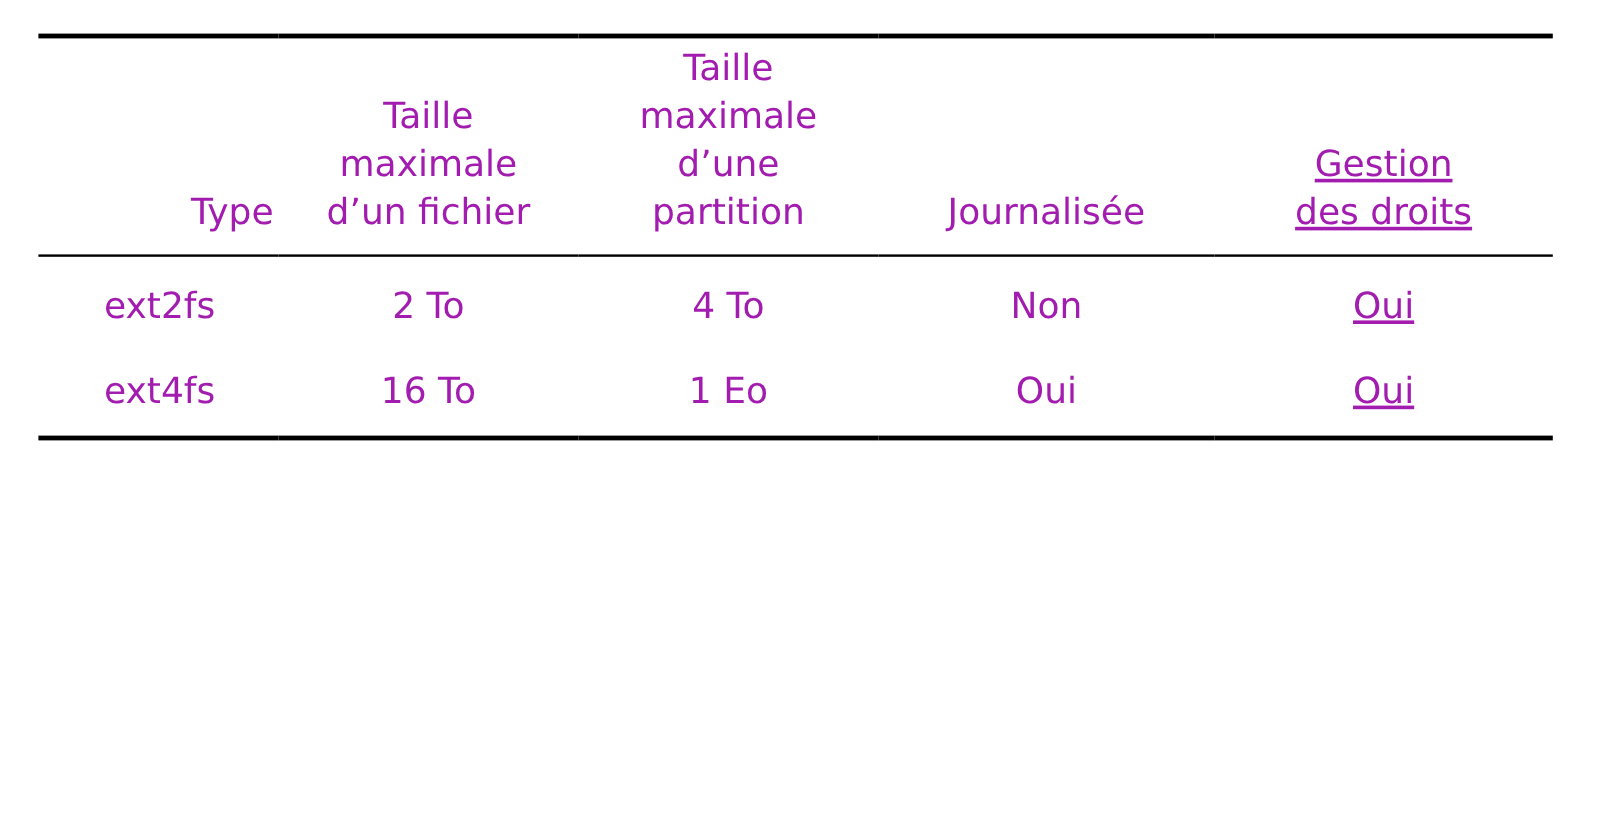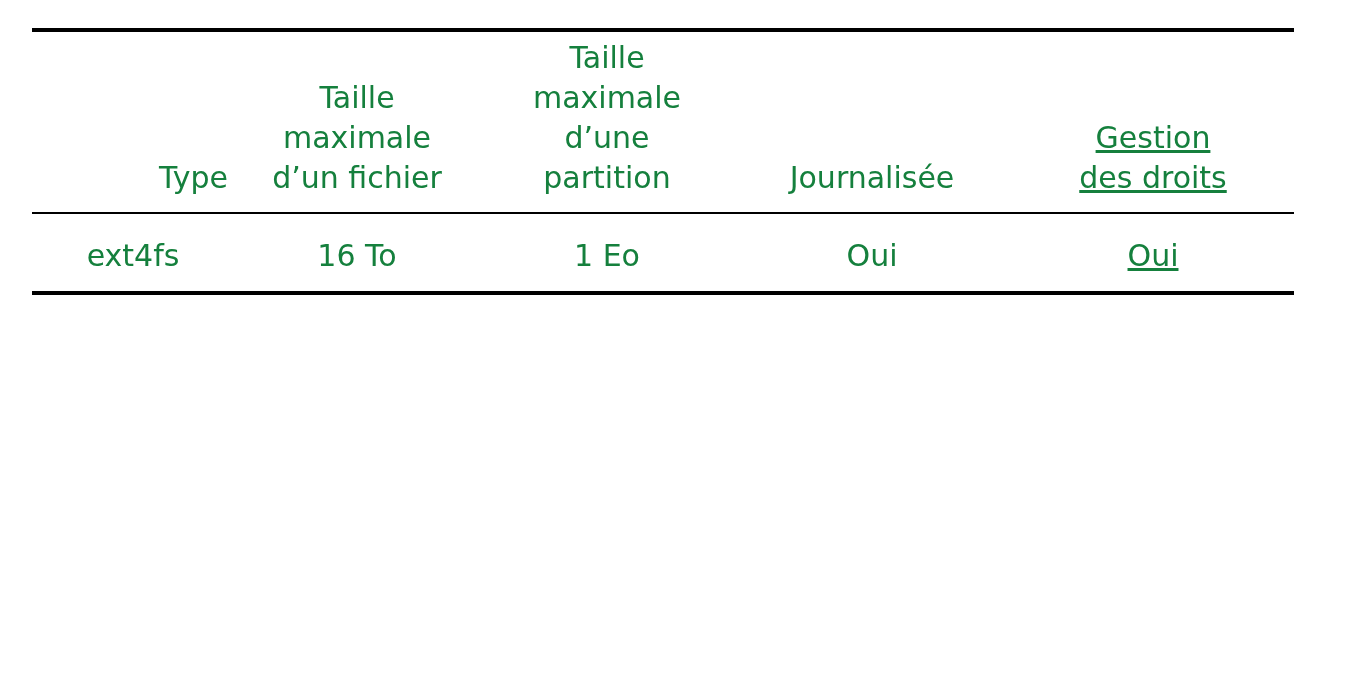--- a/index.html
+++ b/index.html
@@ -28,21 +28,21 @@
     table-layout: fixed;
   }
   table.fs-table td,
   table.fs-table th {
     border: none;
     padding: 0;
     text-align: center;
     font-weight: normal;
     font-size: 30px;
     line-height: 1.33;
-    color: #15803d;
+    color: #a21caf;
   }
   
   .rule-top td {
     height: 0;
     padding: 0;
   }
   .rule-top {
     border-bottom: 4px solid #000;
   }
   .rule-mid {
@@ -135,20 +135,27 @@
       </tr>
       <tr class="rule-mid">
         <td colspan="5"></td>
       </tr>
       <tr class="rule-spacer">
         <td colspan="5"></td>
       </tr>
     </thead>
     <tbody>
       <tr class="data-row">
+        <td class="col-type">ext2fs</td>
+        <td class="col-file">2 To</td>
+        <td class="col-part">4 To</td>
+        <td class="col-jour">Non</td>
+        <td class="col-droits">Oui</td>
+      </tr>
+      <tr class="data-row">
         <td class="col-type">ext4fs</td>
         <td class="col-file">16 To</td>
         <td class="col-part">1 Eo</td>
         <td class="col-jour">Oui</td>
         <td class="col-droits">Oui</td>
       </tr>
     </tbody>
     <tfoot>
       <tr class="rule-bottom">
         <td colspan="5" class="bottom-pad"></td>

